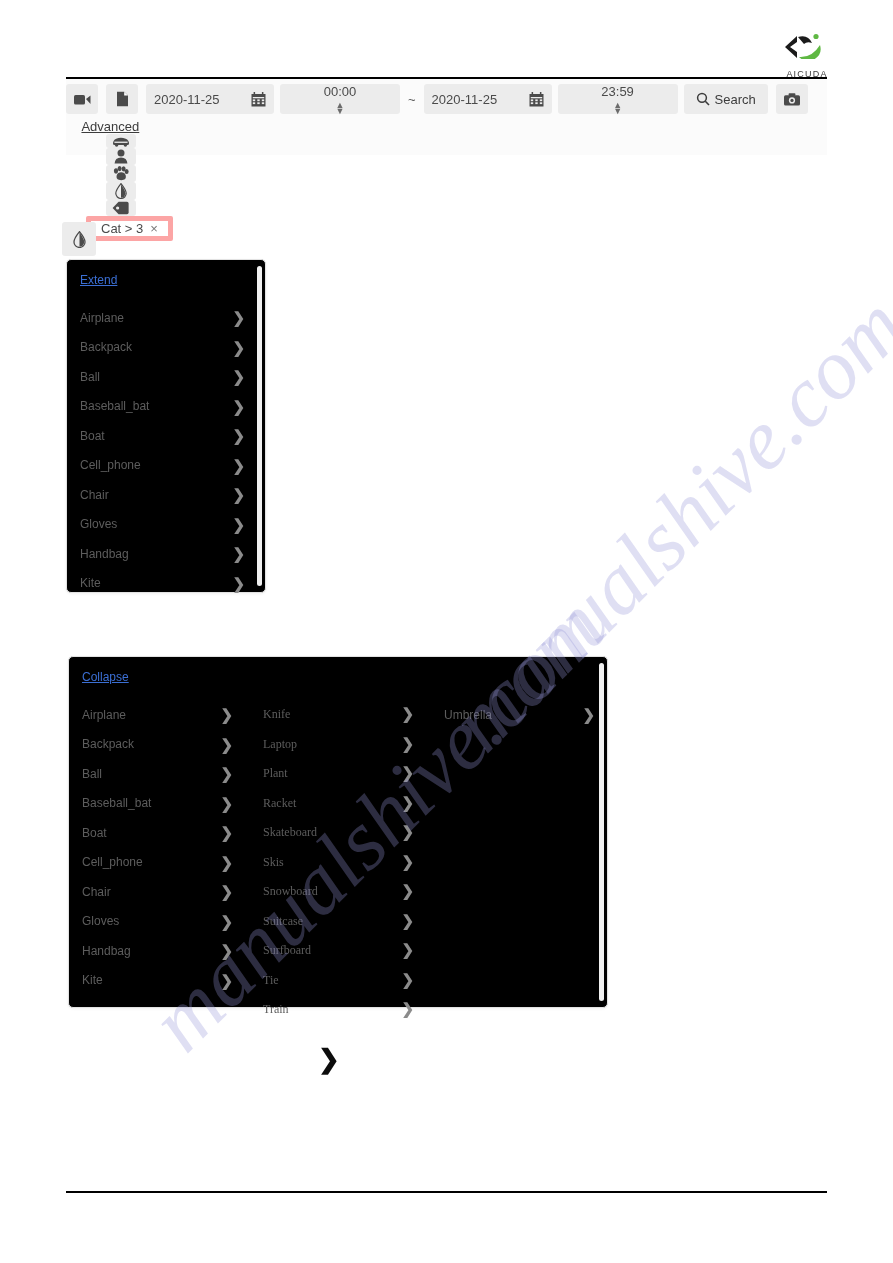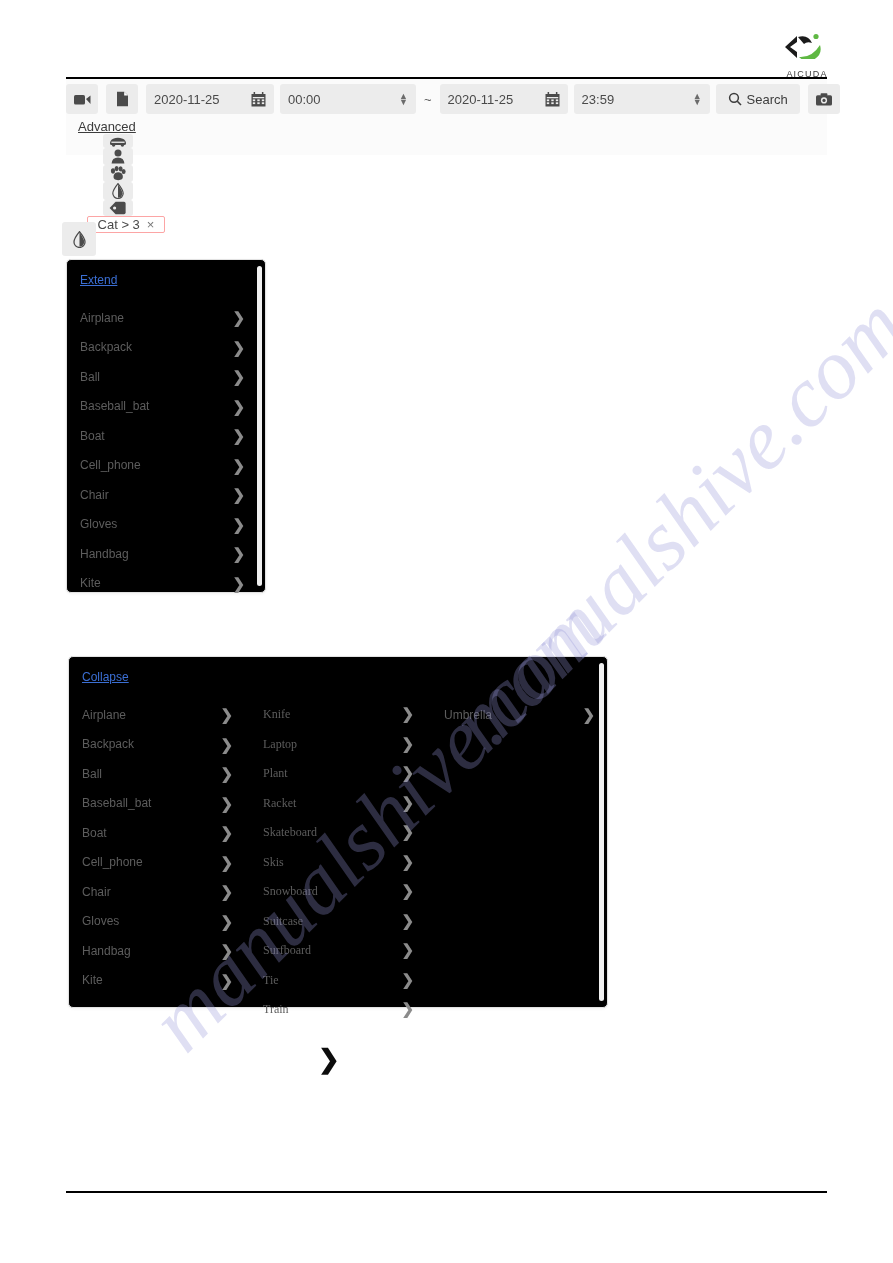--- a/index.html
+++ b/index.html
@@ -125,21 +125,21 @@
     display: flex;
     align-items: center;
     padding: 0 8px;
     font-size: 13px;
     color: #4a4a4a;
     margin-right: 6px;
     box-sizing: border-box;
   }
   .field .val { white-space: nowrap; }
   .date-field { width: 128px; justify-content: space-between; }
-  .time-field { width: 136px; justify-content: space-between; }
+  .time-field { width: 120px; justify-content: space-between; flex-direction: column; }
 
   .tilde {
     font-size: 13px;
     color: #5a5a5a;
     margin: 0 8px 0 2px;
   }
   .spinner {
     display: flex;
     flex-direction: column;
     align-items: center;
@@ -180,21 +180,21 @@
     border-radius: 3px;
     display: flex;
     align-items: center;
     justify-content: center;
     margin-right: 9px;
     border: none;
     cursor: pointer;
   }
   .chip {
     height: 26px;
-    border: 1px solid #fca5a5;
+    border: 5px solid #fca5a5;
     background: #fff;
     border-radius: 2px;
     display: flex;
     align-items: center;
     padding: 0 10px;
     font-size: 13px;
     color: #4a4a4a;
     margin-left: 8px;
     cursor: pointer;
   }

